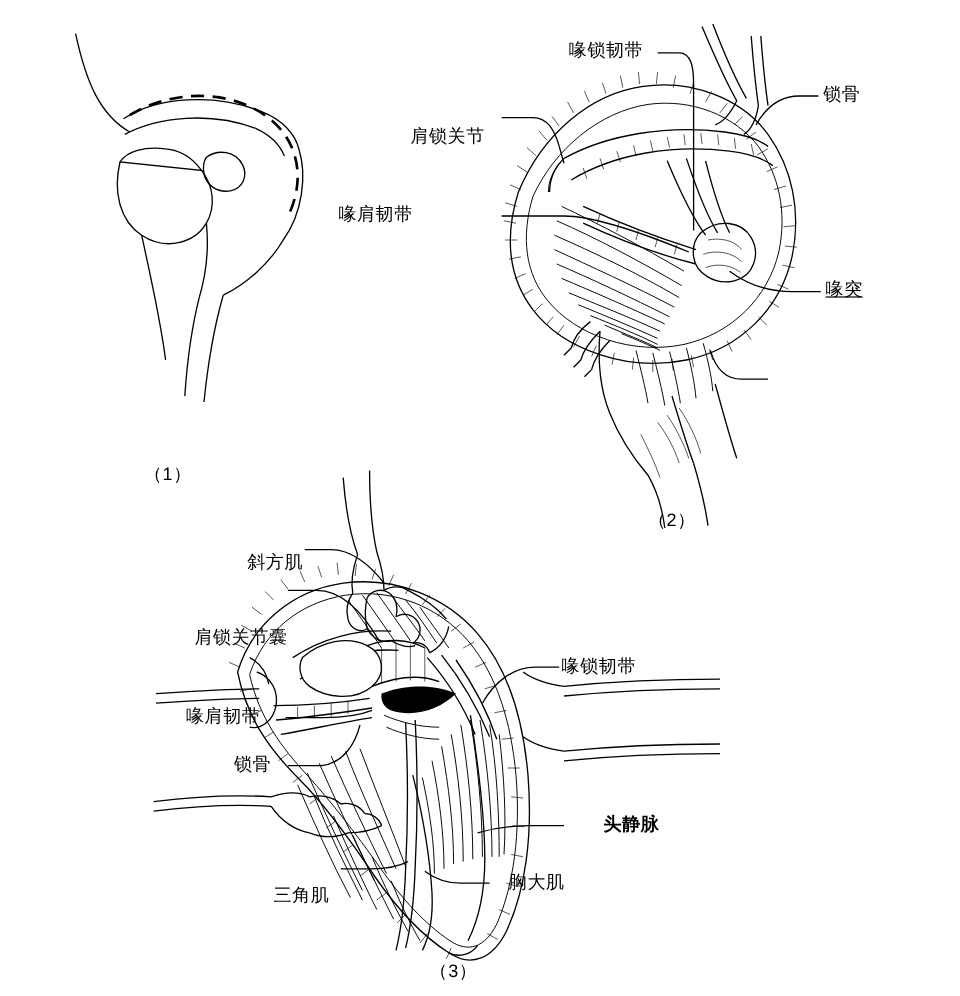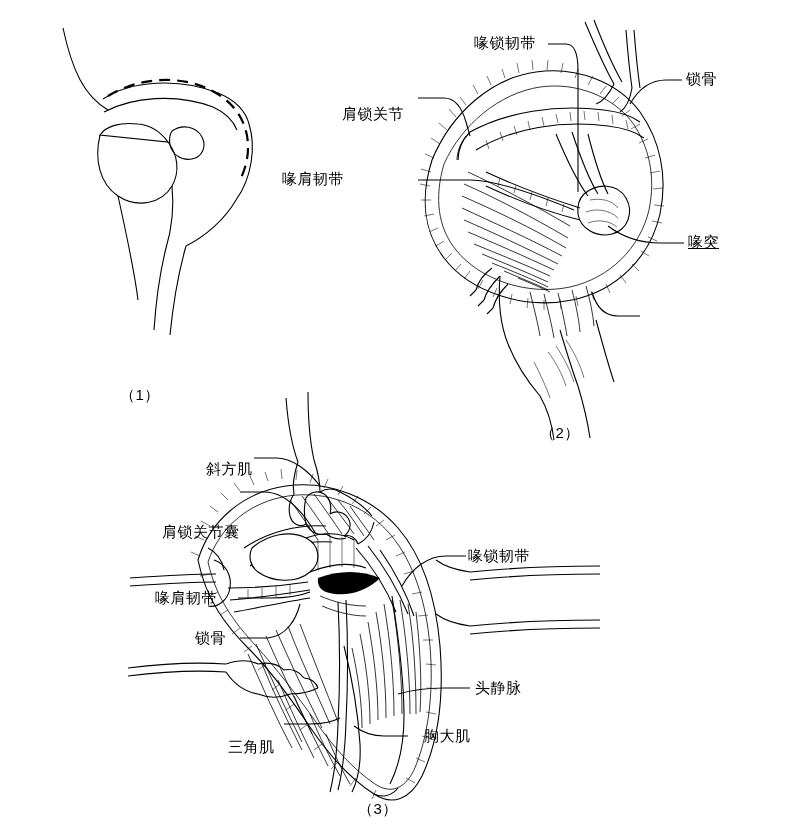--- a/index.html
+++ b/index.html
@@ -451,18 +451,18 @@
   <div class="label" style="left:686px; top:69px;">锁骨</div>
   <div class="label" style="left:282px; top:169px;">喙肩韧带</div>
   <div class="label" style="left:688px; top:232px;text-decoration:underline;">喙突</div>
   <div class="fig-num" style="left:540px; top:424px;">（2）</div>
 
   <div class="label" style="left:206px; top:459px;">斜方肌</div>
   <div class="label" style="left:162px; top:482px;margin-top:40px;">肩锁关节囊</div>
   <div class="label" style="left:155px; top:588px;">喙肩韧带</div>
   <div class="label" style="left:195px; top:628px;">锁骨</div>
   <div class="label" style="left:468px; top:546px;">喙锁韧带</div>
-  <div class="label" style="left:475px; top:678px;">头静脉</div>
+  <div class="label" style="left:503px; top:678px;font-weight:bold;">头静脉</div>
   <div class="label" style="left:228px; top:737px;">三角肌</div>
   <div class="label" style="left:424px; top:726px;">胸大肌</div>
   <div class="fig-num" style="left:358px; top:800px;">（3）</div>
 
 </div>
 
 </body></html>

